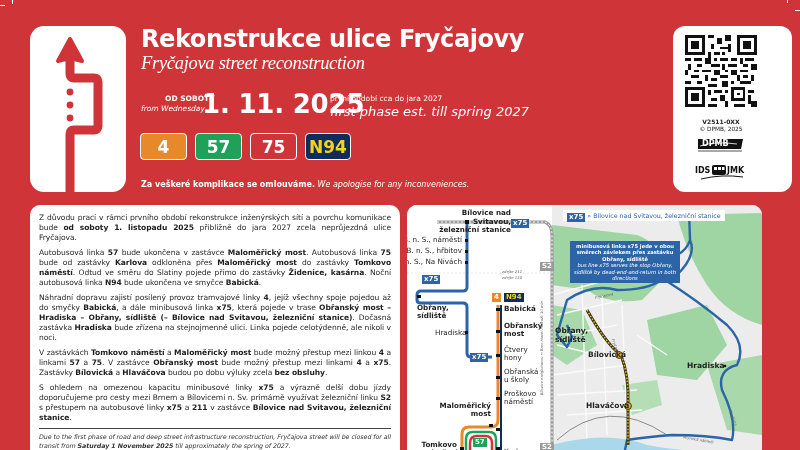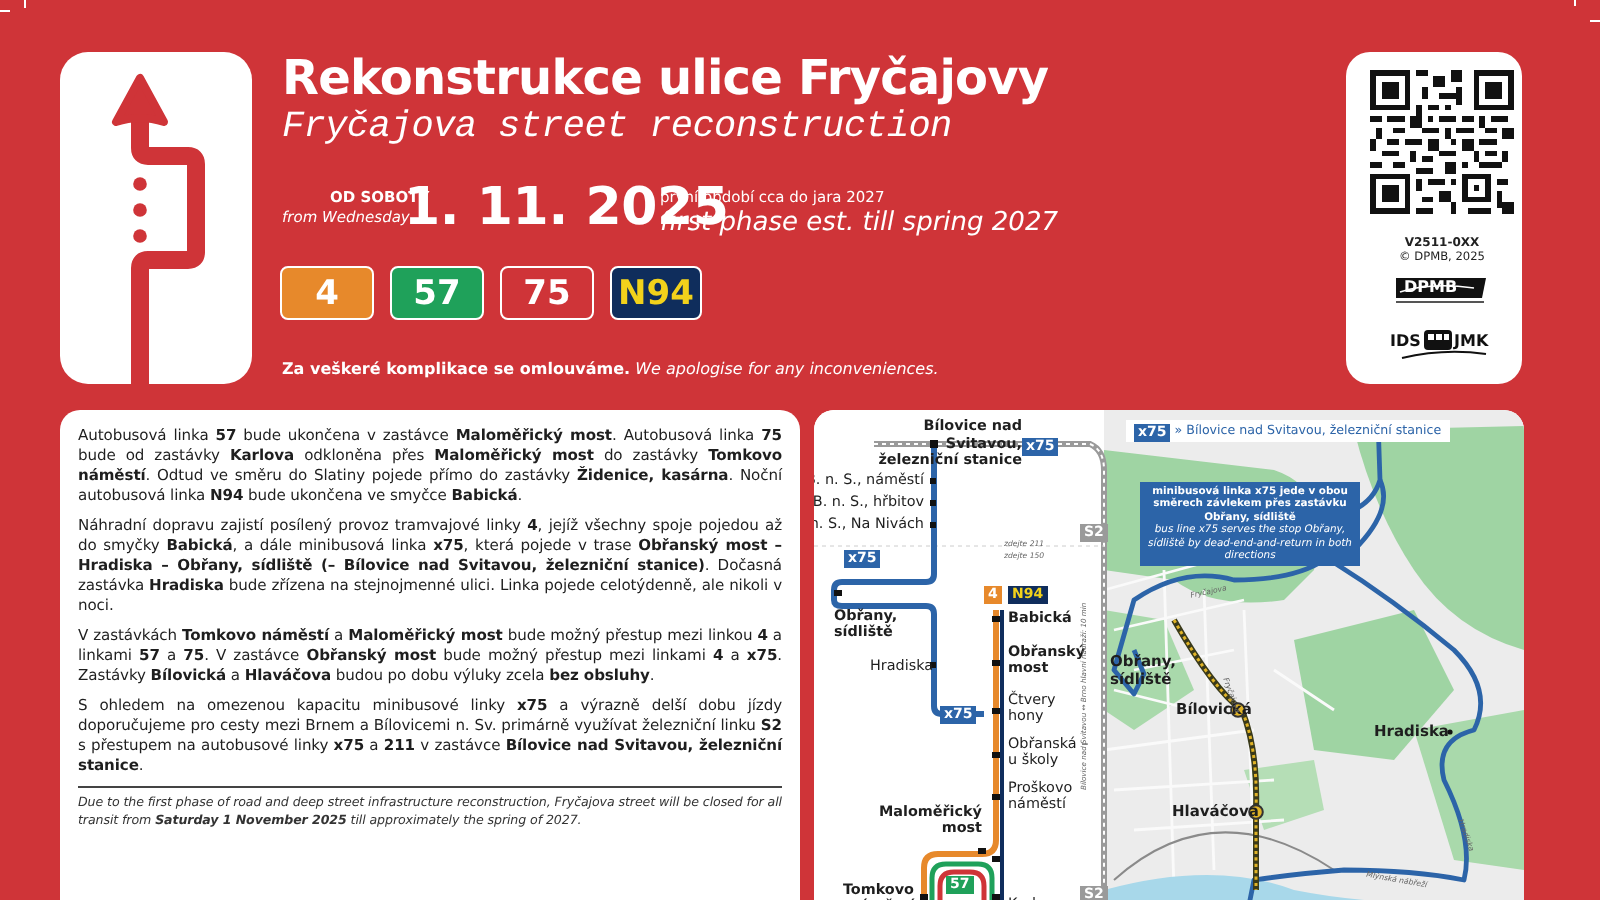--- a/index.html
+++ b/index.html
@@ -8,40 +8,40 @@
   .crop { position: absolute; background: #fff; }
   .crop.h1 { left: 0; top: 5px; width: 5px; height: 1px; }
   .crop.v1 { left: 12px; top: 0; width: 1px; height: 4px; }
   .crop.h2 { right: 0; top: 10px; width: 5px; height: 1px; }
   .crop.v2 { right: 12px; top: 0; width: 1px; height: 3px; }
 
   .logo-box { position: absolute; left: 30px; top: 26px; width: 96px; height: 166px; background: #fff; border-radius: 14px; overflow: hidden; }
   .logo-box svg { position: absolute; left: 0; top: 0; }
 
   .title { position: absolute; left: 141px; top: 25px; color: #fff; font-weight: bold; font-size: 24px; letter-spacing: -0.4px; font-family: "DejaVu Sans", sans-serif; text-align: center; }
-  .subtitle { position: absolute; left: 141px; top: 53px; color: #fff; font-style: italic; font-size: 18.5px; letter-spacing: -0.3px; font-family: Liberation Mono, monospace; }
+  .subtitle { position: absolute; left: 141px; top: 53px; color: #fff; font-style: italic; font-size: 18.5px; letter-spacing: -0.3px; font-family: Liberation Serif, serif; }
 
   .from-cz { position: absolute; left: 141px; top: 94px; color: #fff; font-weight: bold; font-size: 7.5px; padding-left: 24px; }
   .from-en { position: absolute; left: 141px; top: 104px; color: #fff; font-style: italic; font-size: 7.5px; }
   .date { position: absolute; left: 202px; top: 89px; color: #fff; font-weight: bold; font-size: 26px; letter-spacing: -0.2px; }
   .phase-cz { position: absolute; left: 330px; top: 94px; color: #fff; font-weight: normal; font-size: 7.5px; }
   .phase-en { position: absolute; left: 330px; top: 104px; color: #fff; font-style: italic; font-size: 13px; }
 
   .badges { position: absolute; left: 140px; top: 133px; display: flex; gap: 8px; }
   .badge { height: 27px; border-radius: 4px; display: flex; align-items: center; justify-content: center; font-weight: bold; font-size: 17px; color: #fff; }
   .badge.l4 { width: 47px; background: #e7892b; border: 1.5px solid #fff; }
   .badge.l57 { width: 47px; background: #1fa15a; border: 1.5px solid #fff; }
   .badge.l75 { width: 47px; background: #cf3438; border: 1.5px solid #fff; }
   .badge.n94 { width: 46px; background: #0f2d5c; color: #f2d21b; border: 1.5px solid #fff; }
 
   .apology { position: absolute; left: 141px; top: 180px; color: #fff; font-size: 8px; }
   .apology b { font-weight: bold; }
   .apology i { font-style: italic; }
 
-  .qr-box { position: absolute; left: 673px; top: 26px; width: 88px; height: 166px; background: #fff; border-radius: 12px; }
+  .qr-box { position: absolute; left: 673px; top: 26px; width: 119px; height: 166px; background: #fff; border-radius: 12px; }
   .qr { position: absolute; left: 12px; top: 9px; width: 72px; height: 72px; }
   .qr-code { position: absolute; left: 0; top: 92px; width: 96px; text-align: center; font-size: 6px; font-weight: bold; color: #222; }
   .qr-copy { position: absolute; left: 0; top: 100px; width: 96px; text-align: center; font-size: 5.8px; color: #222; }
   .dpmb-logo { position: absolute; left: 24px; top: 111px; width: 48px; height: 16px; }
   .ids-logo { position: absolute; left: 22px; top: 137px; width: 54px; height: 18px; }
 
   .text-panel { position: absolute; left: 30px; top: 205px; width: 370px; height: 260px; background: #fff; border-radius: 10px 10px 0 0; padding: 8px 9px 0 9px; color: #1e1e1e; }
   .text-panel p { font-size: 7.55px; line-height: 10px; margin-bottom: 5px; text-align: justify; letter-spacing: -0.05px; }
   .text-panel p b { font-weight: bold; }
   .text-panel hr { border: none; border-top: 1px solid #444; margin: 4px 0 4px 0; }
@@ -145,20 +145,21 @@
       <rect x="19" y="4" width="3" height="3" fill="#fff"></rect>
         <rect x="23" y="4" width="3" height="3" fill="#fff"></rect>
         <rect x="27" y="4" width="2.5" height="3" fill="#fff"></rect>
       <text x="32" y="10" font-size="8" font-weight="bold" fill="#111" font-family="DejaVu Sans, sans-serif">JMK</text>
       <path d="M6 16 Q27 11 48 14" stroke="#111" stroke-width="1" fill="none"></path>
     </svg>
   </div>
 </div>
 
 <div class="text-panel">
+  <p><span>Z důvodu prací v rámci prvního období rekonstrukce inženýrských sítí a povrchu komunikace bude </span><b>od soboty 1. listopadu 2025</b><span> přibližně do jara 2027 zcela neprůjezdná ulice Fryčajova.</span></p>
   <p><span>Autobusová linka </span><b>57</b><span> bude ukončena v zastávce </span><b>Maloměřický most</b><span>. Autobusová linka </span><b>75</b><span> bude od zastávky </span><b>Karlova</b><span> odkloněna přes </span><b>Maloměřický most</b><span> do zastávky </span><b>Tomkovo náměstí</b><span>. Odtud ve směru do Slatiny pojede přímo do zastávky </span><b>Židenice, kasárna</b><span>. Noční autobusová linka </span><b>N94</b><span> bude ukončena ve smyčce </span><b>Babická</b><span>.</span></p>
   <p><span>Náhradní dopravu zajistí posílený provoz tramvajové linky </span><b>4</b><span>, jejíž všechny spoje pojedou až do smyčky </span><b>Babická</b><span>, a dále minibusová linka </span><b>x75</b><span>, která pojede v trase </span><b>Obřanský most – Hradiska – Obřany, sídliště (– Bílovice nad Svitavou, železniční stanice)</b><span>. Dočasná zastávka </span><b>Hradiska</b><span> bude zřízena na stejnojmenné ulici. Linka pojede celotýdenně, ale nikoli v noci.</span></p>
   <p><span>V zastávkách </span><b>Tomkovo náměstí</b><span> a </span><b>Maloměřický most</b><span> bude možný přestup mezi linkou </span><b>4</b><span> a linkami </span><b>57</b><span> a </span><b>75</b><span>. V zastávce </span><b>Obřanský most</b><span> bude možný přestup mezi linkami </span><b>4</b><span> a </span><b>x75</b><span>. Zastávky </span><b>Bílovická</b><span> a </span><b>Hlaváčova</b><span> budou po dobu výluky zcela </span><b>bez obsluhy</b><span>.</span></p>
   <p><span>S ohledem na omezenou kapacitu minibusové linky </span><b>x75</b><span> a výrazně delší dobu jízdy doporučujeme pro cesty mezi Brnem a Bílovicemi n. Sv. primárně využívat železniční linku </span><b>S2</b><span> s přestupem na autobusové linky </span><b>x75</b><span> a </span><b>211</b><span> v zastávce </span><b>Bílovice nad Svitavou, železniční stanice</b><span>.</span></p>
   <hr>
   <p class="en"><span>Due to the first phase of road and deep street infrastructure reconstruction, Fryčajova street will be closed for all transit from </span><b>Saturday 1 November 2025</b><span> till approximately the spring of 2027.</span></p>
 
 </div>
 
 <div class="map-panel">

